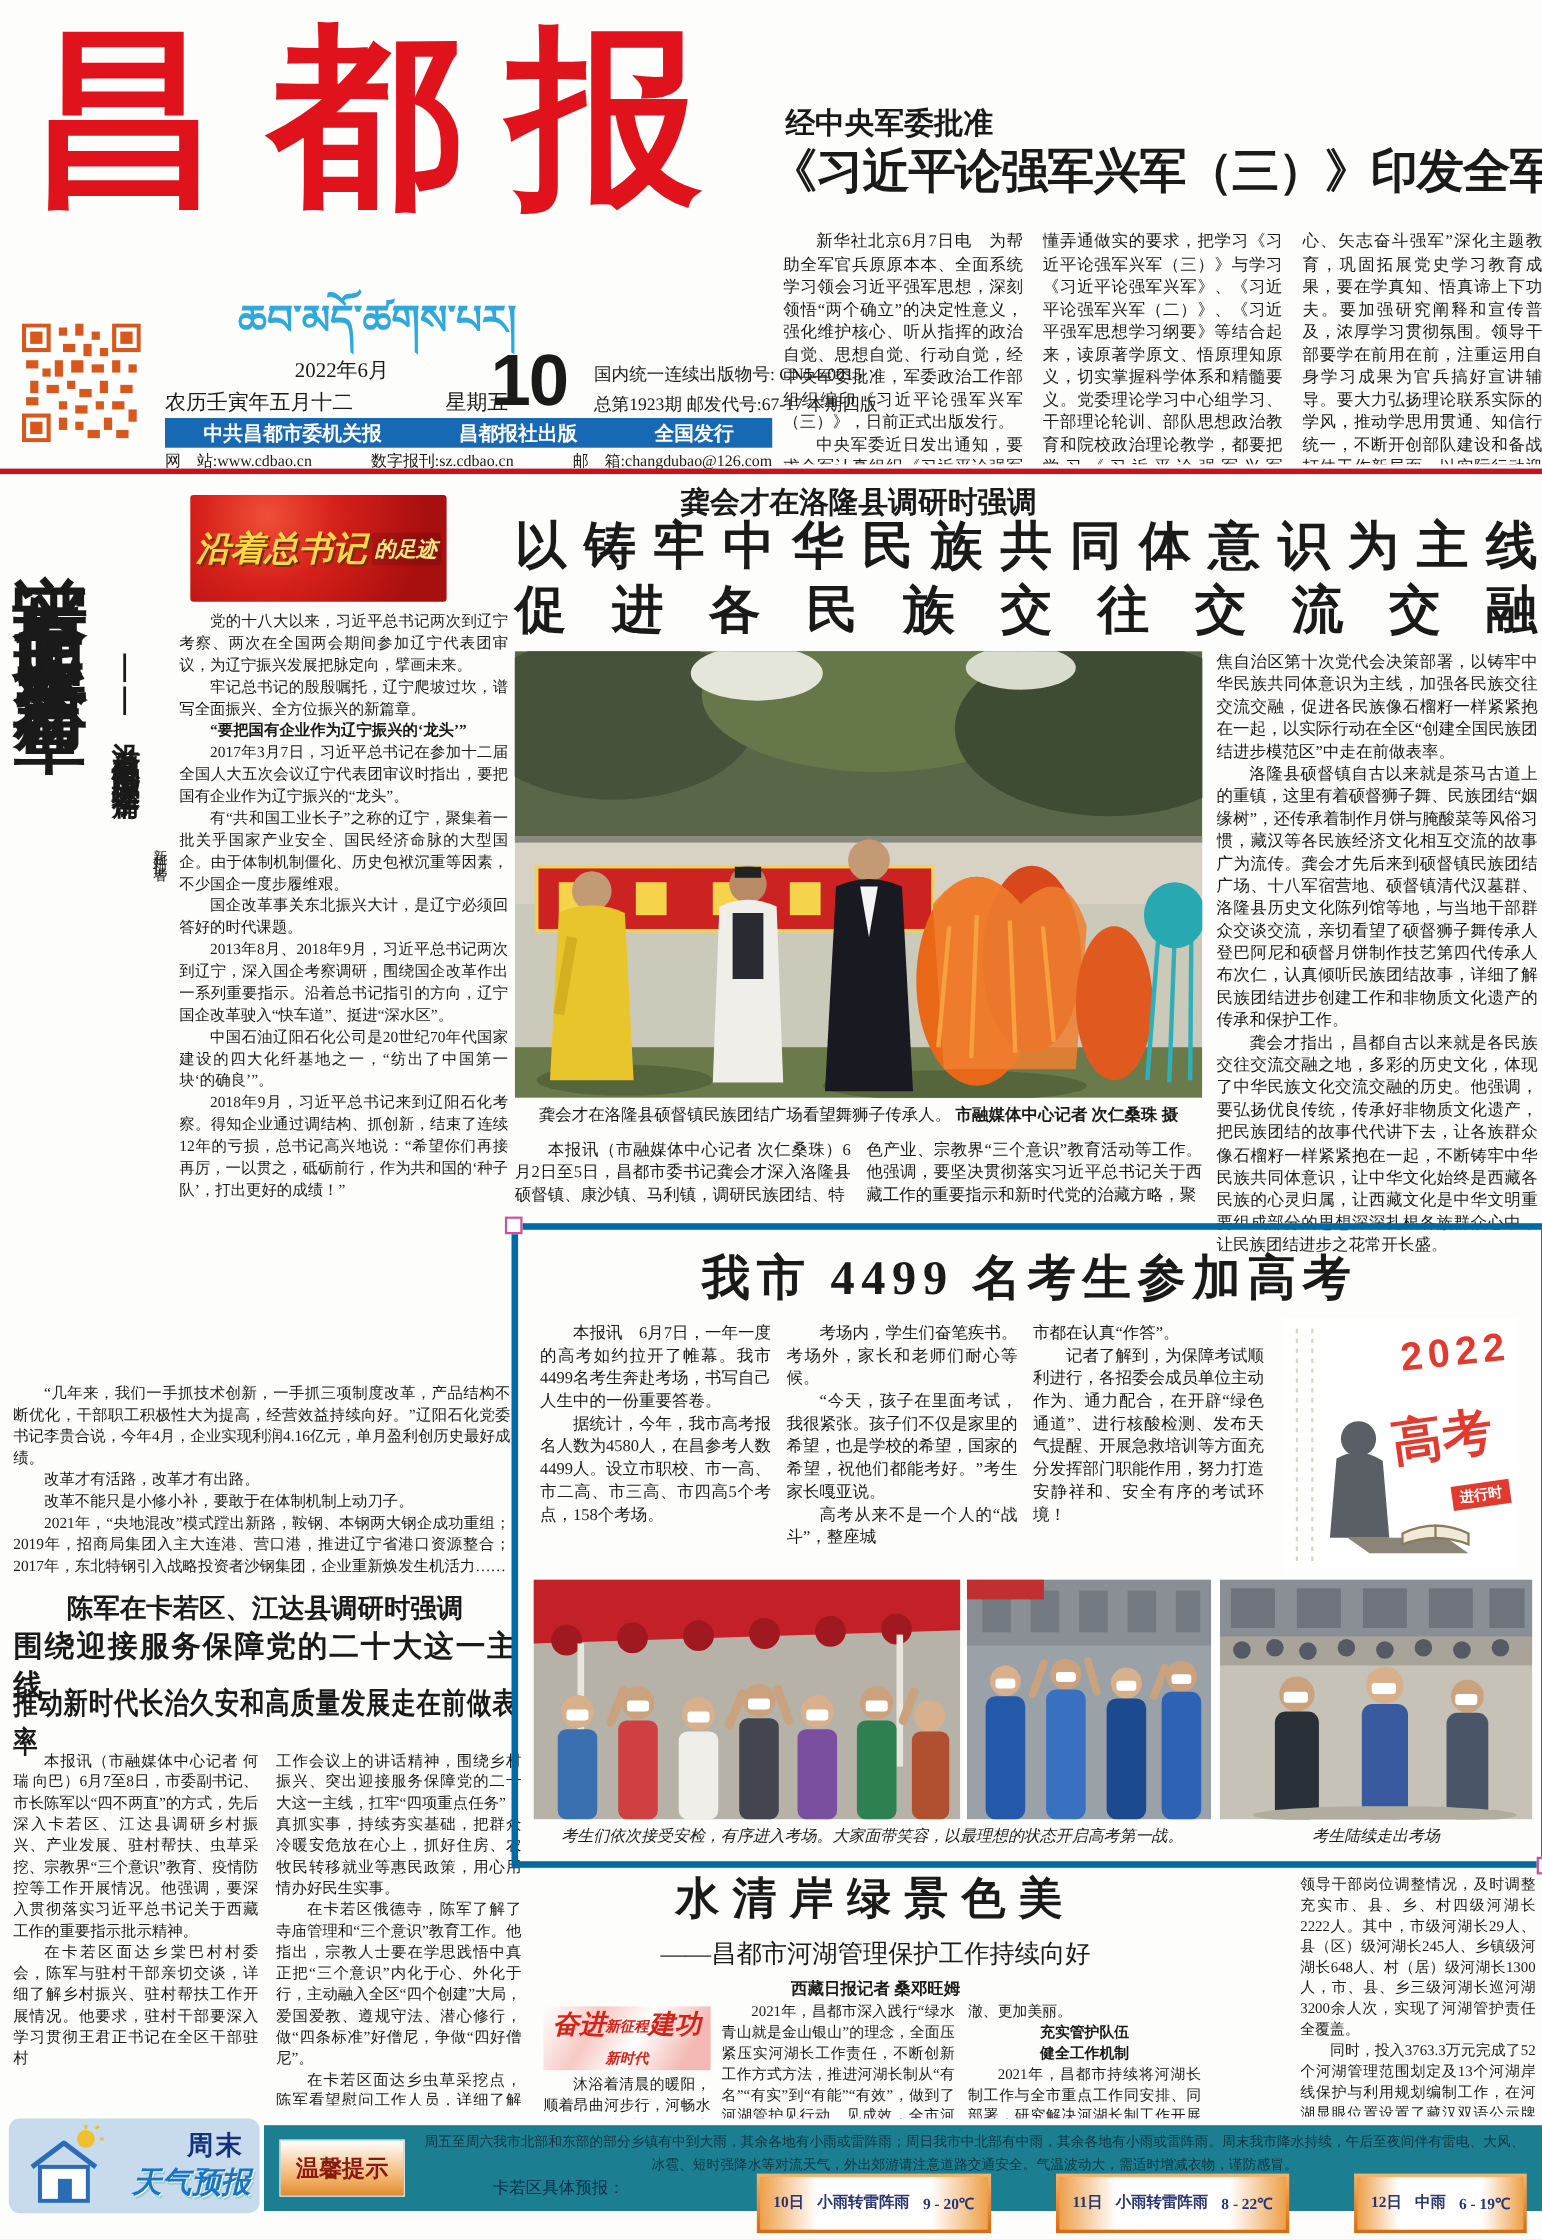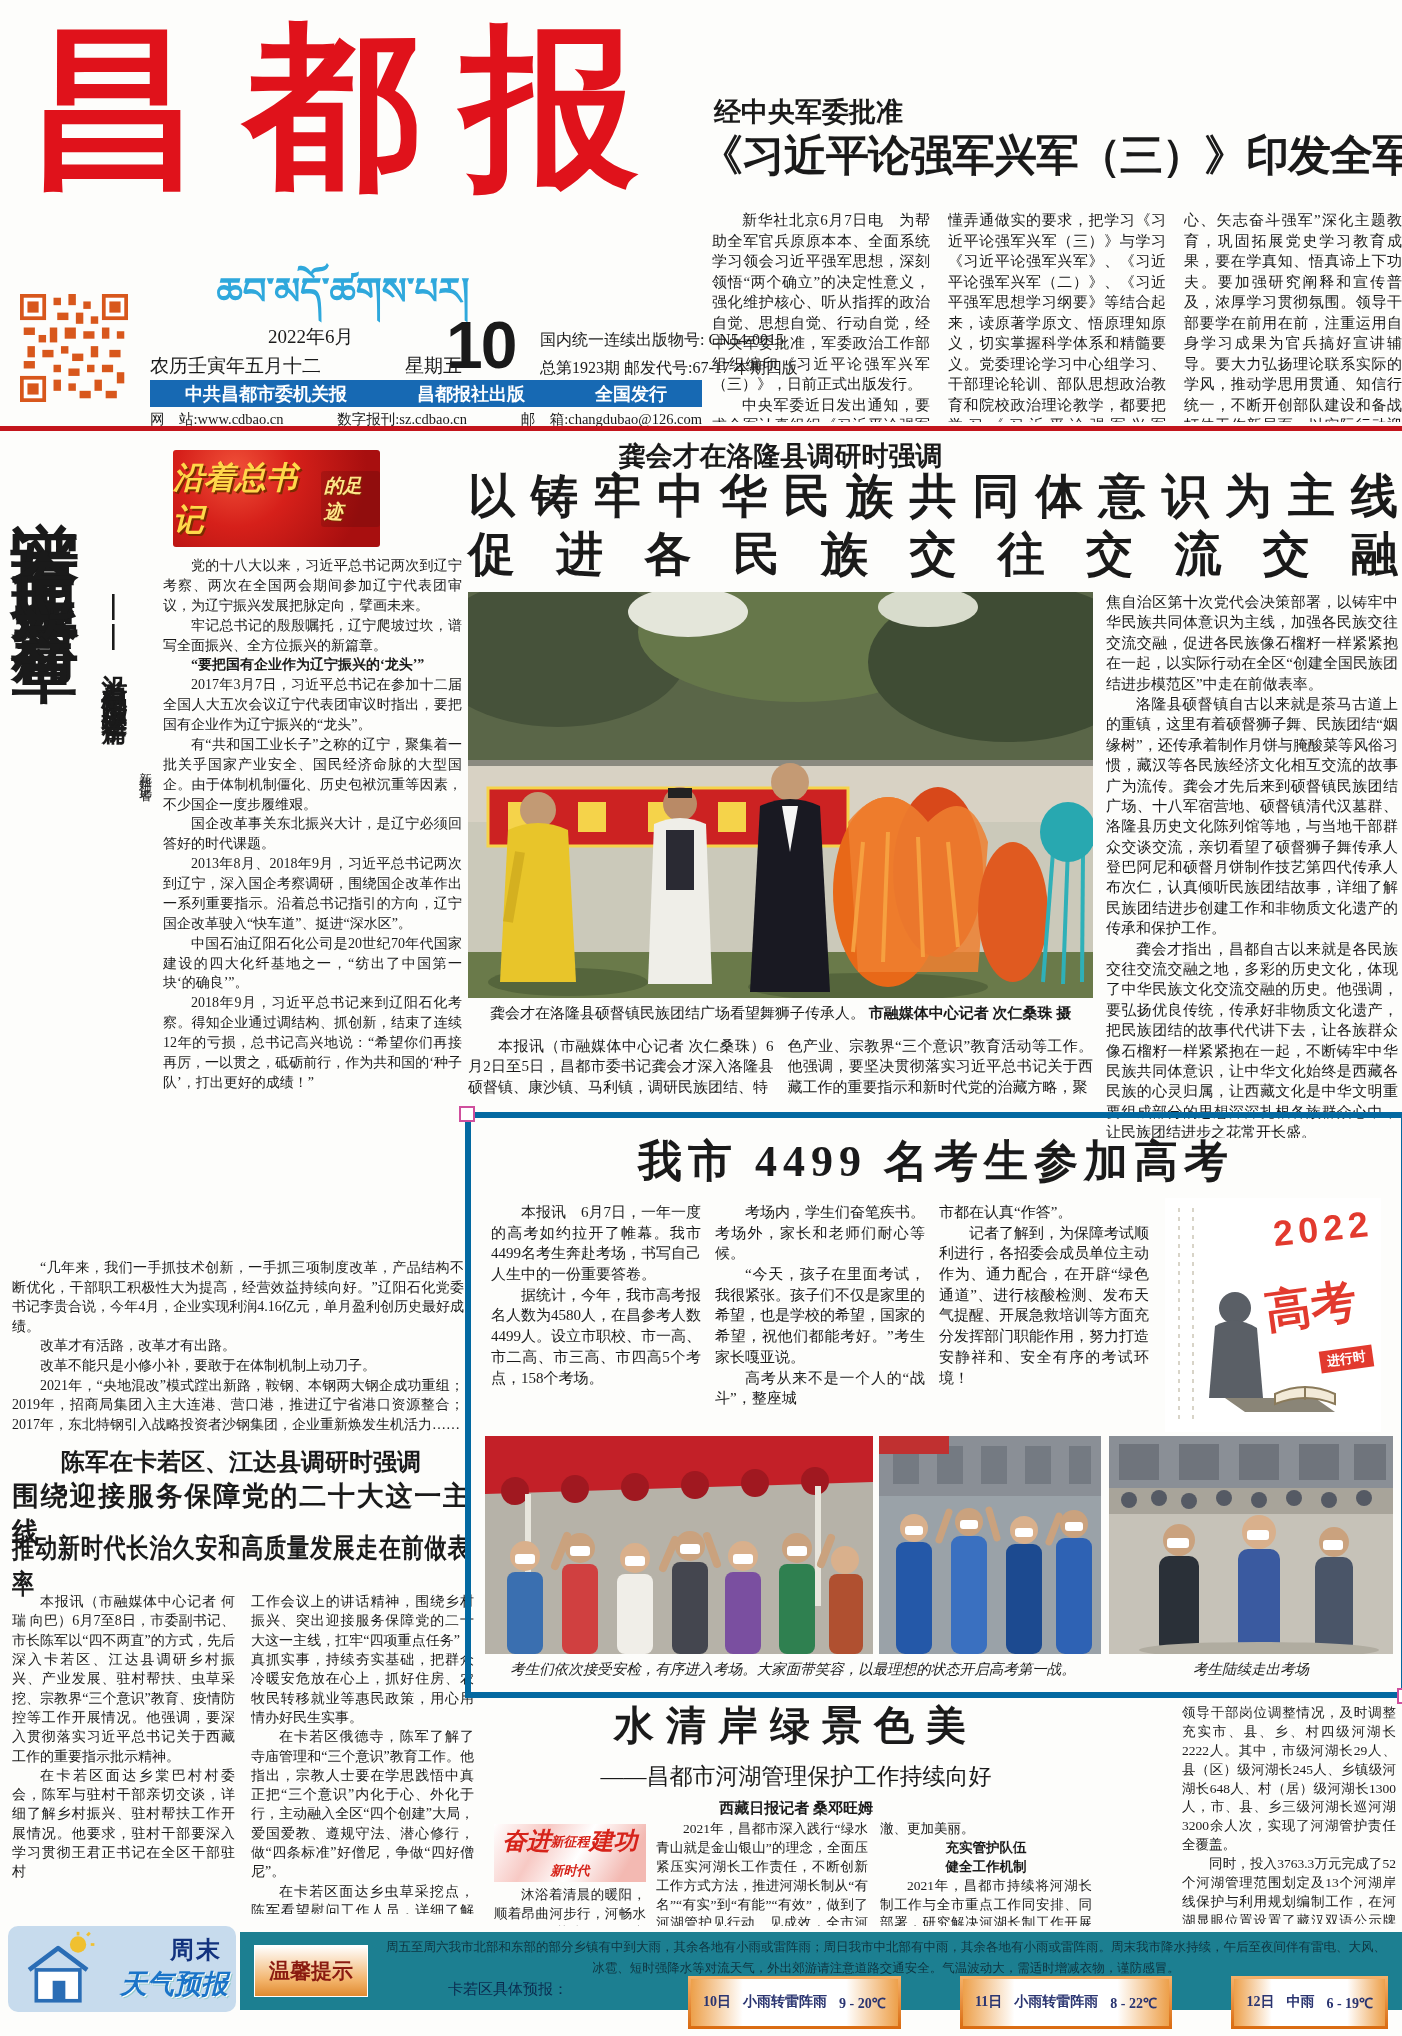--- a/index.html
+++ b/index.html
@@ -34,21 +34,21 @@
   .mil-kicker{left:714px;top:94px;font-size:27px;font-weight:bold;}
   .mil-head{left:700px;top:127px;width:702px;font-size:43px;font-weight:bold;white-space:nowrap;letter-spacing:-1px;}
   .mil-cols{left:712px;top:210px;width:690px;height:212px;display:flex;gap:18px;}
   .mil-col{flex:1;font-size:15px;line-height:1.37;overflow:hidden;}
 
   
   .vt-title{left:10px;top:466px;height:800px;writing-mode:vertical-rl;font-size:68px;font-weight:bold;
     letter-spacing:14px;line-height:1.05;}
   .vt-sub{left:98px;top:594px;height:640px;writing-mode:vertical-rl;font-size:26px;font-weight:bold;letter-spacing:4px;}
   .vt-byline{left:136px;top:762px;height:130px;writing-mode:vertical-rl;font-size:13px;letter-spacing:4px;color:#222;}
-  .banner{left:173px;top:450px;width:207px;height:97px;border-radius:3px;
+  .banner{left:173px;top:450px;width:233px;height:97px;border-radius:3px;
     background:radial-gradient(circle at 30% 20%,#f05038 0%,#d6201a 35%,#a80f0f 80%);
     display:flex;align-items:center;justify-content:center;gap:4px;}
   .banner .big{font-size:31px;font-weight:bold;font-style:italic;color:#ffd84a;text-shadow:2px 2px 0 #7a2c00;}
   .banner .small{font-size:19px;font-weight:bold;font-style:italic;color:#ffe68a;background:#00000022;
     padding:2px 3px;border-radius:3px;text-shadow:1px 1px 0 #7a2c00;}
   .ln-body1{left:163px;top:556px;width:299px;height:698px;font-size:14px;line-height:1.42;}
   .ln-body2{left:12px;top:1258px;width:452px;height:182px;font-size:14px;line-height:1.4;}
 
   
   .cj-kicker{left:12px;top:1446px;width:458px;text-align:center;font-size:24px;font-weight:bold;}

